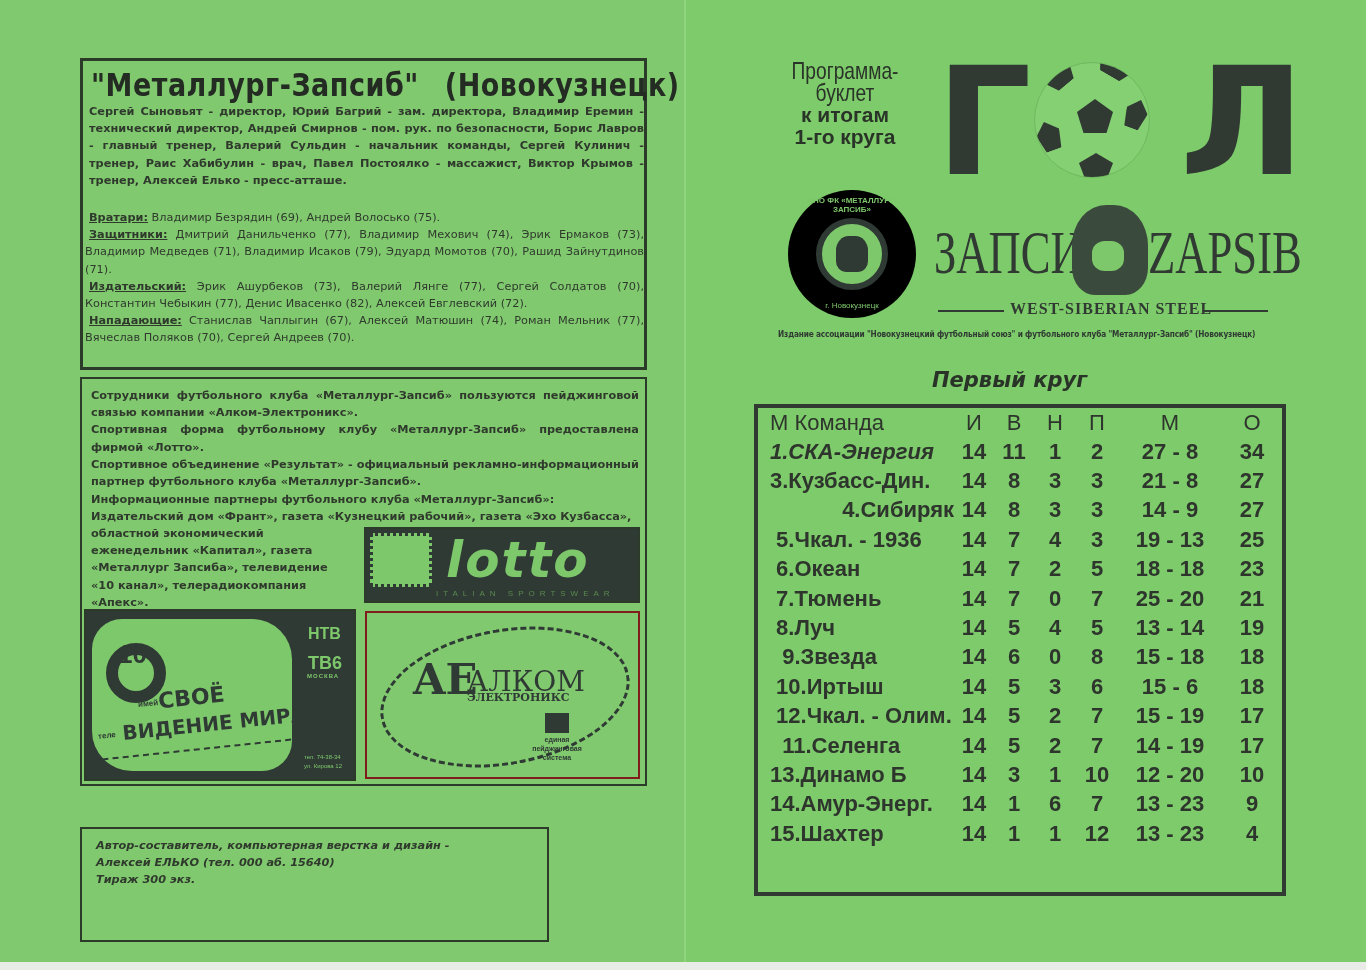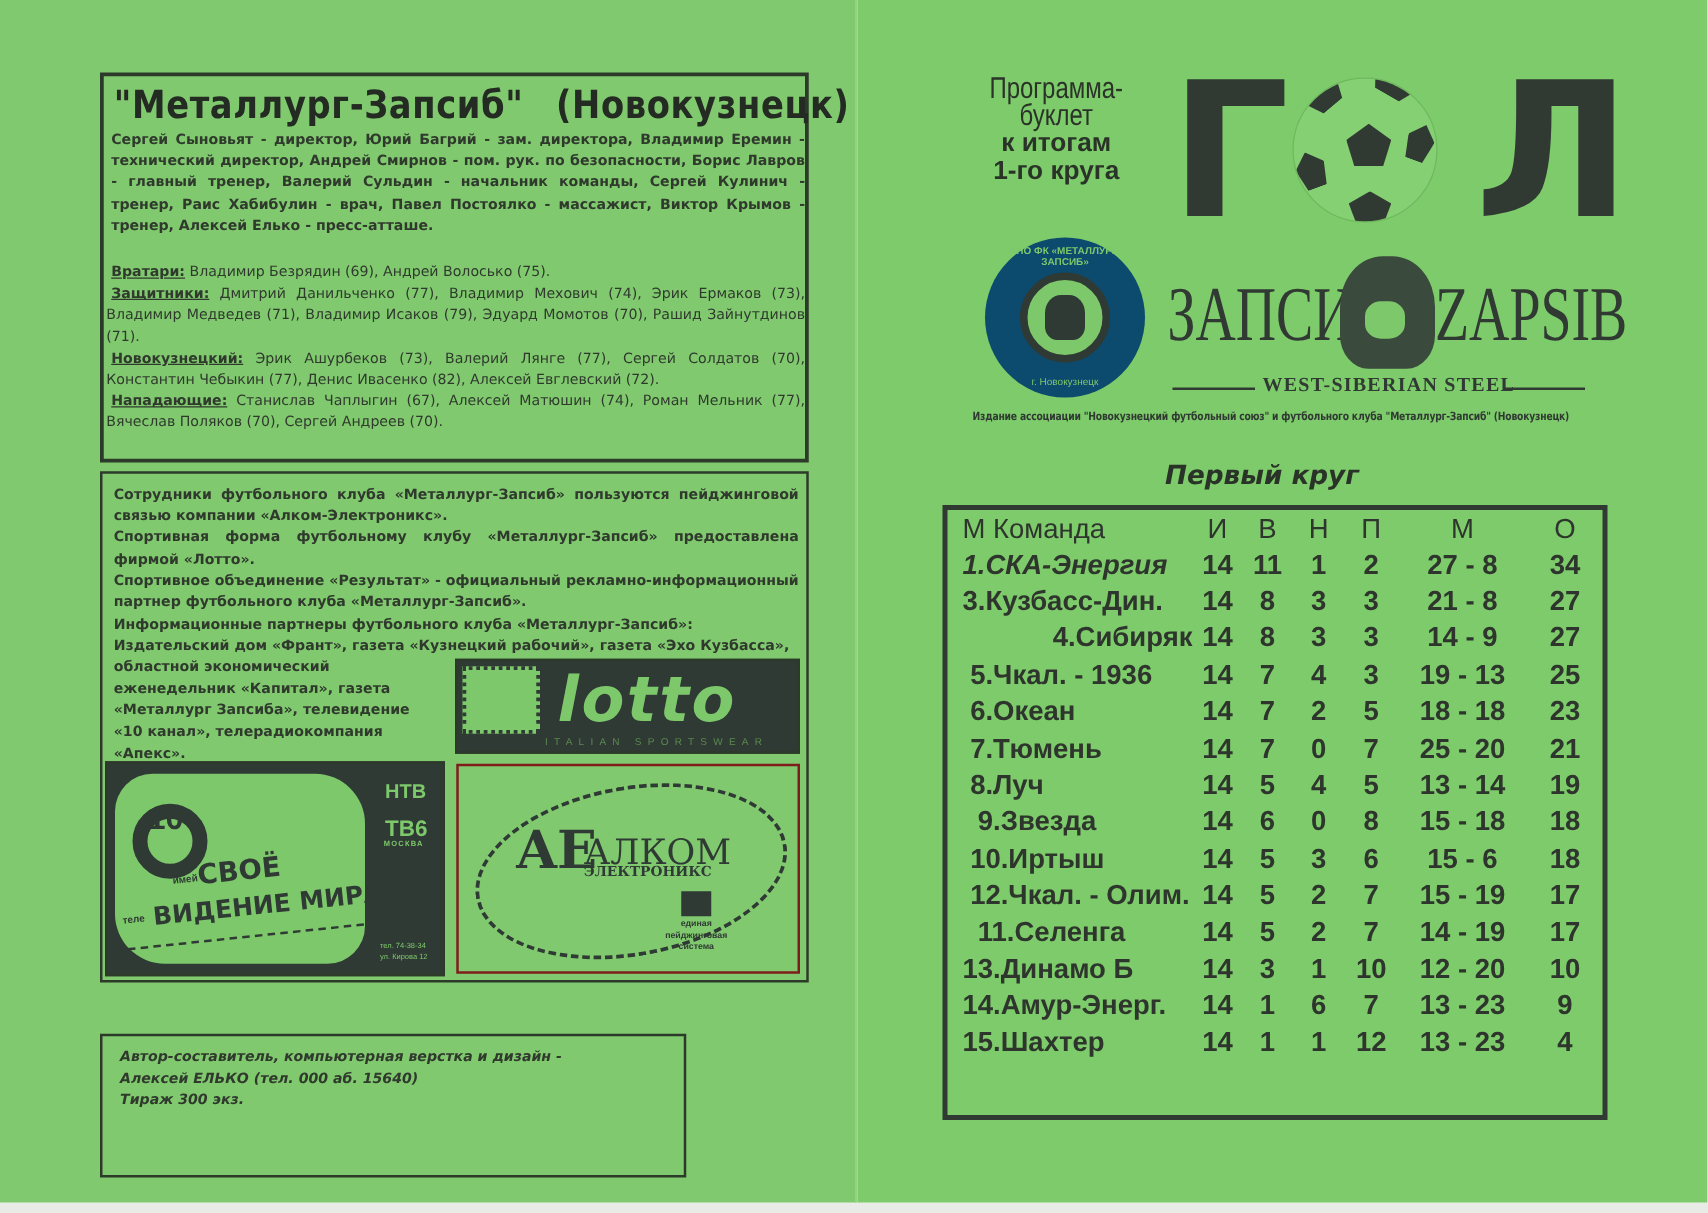--- a/index.html
+++ b/index.html
@@ -80,21 +80,21 @@
       position: absolute; left: 770px; top: 60px; width: 150px; text-align: center;
       font-family: "Liberation Sans", sans-serif; color: #2a3328; line-height: 22px;
     }
     .promo .l1, .promo .l2 { font-size: 24px; transform: scaleX(0.8); display: block; }
     .promo .l3, .promo .l4 { font-size: 21px; font-weight: bold; display: block; }
     .gol-g { position: absolute; left: 936px; top: 57px; font-family: "DejaVu Sans", sans-serif; font-weight: bold; font-size: 150px; line-height: 130px; color: #303a33; }
     .gol-ball { position: absolute; left: 1034px; top: 62px; width: 116px; height: 116px; border-radius: 50%; background: #86d074; border: 1px solid #6fb85e; overflow: hidden; }
     .ball-pent { position: absolute; background: #303a33; clip-path: polygon(50% 0%, 100% 38%, 82% 100%, 18% 100%, 0% 38%); }
     .gol-l { position: absolute; left: 1180px; top: 57px; font-family: "DejaVu Sans", sans-serif; font-weight: bold; font-size: 150px; line-height: 130px; color: #303a33; }
 
-    .club-emblem { position: absolute; left: 788px; top: 190px; width: 128px; height: 128px; border-radius: 50%; background: #0c4a6e; }
+    .club-emblem { position: absolute; left: 788px; top: 190px; width: 128px; height: 128px; border-radius: 50%; background: #000000; }
     .emblem-inner { position: absolute; left: 28px; top: 28px; width: 72px; height: 72px; border-radius: 50%; background: #7ec86c; border: 6px solid #2f3a34; }
     .emblem-bear { position: absolute; left: 14px; top: 12px; width: 32px; height: 36px; background: #2f3a34; border-radius: 40% 40% 30% 30%; }
     .emblem-text { position: absolute; left: 8px; top: 6px; width: 112px; text-align: center; font-size: 8px; color: #7ec86c; font-weight: bold; }
     .emblem-city { position: absolute; left: 20px; bottom: 8px; width: 88px; text-align: center; font-size: 8px; color: #7ec86c; }
 
     .zapsib-left { position: absolute; left: 934px; top: 212px; font-family: "Liberation Serif", serif; font-size: 62px; line-height: 80px; color: #303a33; transform: scaleX(0.72); transform-origin: left; }
     .zapsib-bear { position: absolute; left: 1072px; top: 205px; width: 76px; height: 90px; background: #3a4a3c; border-radius: 45% 45% 30% 30%; }
     .zapsib-bear-face { position: absolute; left: 20px; top: 36px; width: 32px; height: 30px; background: #7ec86c; border-radius: 40%; }
     .zapsib-right { position: absolute; left: 1148px; top: 212px; font-family: "Liberation Serif", serif; font-size: 62px; line-height: 80px; color: #303a33; transform: scaleX(0.72); transform-origin: left; }
     .ws-line { position: absolute; top: 310px; height: 2px; background: #303a33; }
@@ -120,21 +120,21 @@
 <div class="fold"></div>
 
 <div class="box box-club">
   <div class="club-title">
     <span>"Металлург-Запсиб"</span><span class="city">(Новокузнецк)</span>
   </div>
   <div class="txt staff">Сергей Сыновьят - директор, Юрий Багрий - зам. директора, Владимир Еремин - технический директор, Андрей Смирнов - пом. рук. по безопасности, Борис Лавров - главный тренер, Валерий Сульдин - начальник команды, Сергей Кулинич - тренер, Раис Хабибулин - врач, Павел Постоялко - массажист, Виктор Крымов - тренер, Алексей Елько - пресс-атташе.</div>
   <div class="txt roster">
     <p><span class="role">Вратари:</span><span> Владимир Безрядин (69), Андрей Волосько (75).</span></p>
     <p><span class="role">Защитники:</span><span> Дмитрий Данильченко (77), Владимир Мехович (74), Эрик Ермаков (73), Владимир Медведев (71), Владимир Исаков (79), Эдуард Момотов (70), Рашид Зайнутдинов (71).</span></p>
-    <p><span class="role">Новокузнецкий:</span><span> Эрик Ашурбеков (73), Валерий Лянге (77), Сергей Солдатов (70), Константин Чебыкин (77), Денис Ивасенко (82), Алексей Евглевский (72).</span></p>
+    <p><span class="role">Издательский:</span><span> Эрик Ашурбеков (73), Валерий Лянге (77), Сергей Солдатов (70), Константин Чебыкин (77), Денис Ивасенко (82), Алексей Евглевский (72).</span></p>
     <p><span class="role">Нападающие:</span><span> Станислав Чаплыгин (67), Алексей Матюшин (74), Роман Мельник (77), Вячеслав Поляков (70), Сергей Андреев (70).</span></p>
   </div>
 </div>
 
 <div class="box box-sponsors">
   <div class="txt sponsors-text">
     <p>Сотрудники футбольного клуба «Металлург-Запсиб» пользуются пейджинговой связью компании «Алком-Электроникс».</p>
     <p>Спортивная форма футбольному клубу «Металлург-Запсиб» предоставлена фирмой «Лотто».</p>
     <p>Спортивное объединение «Результат» - официальный рекламно-информационный партнер футбольного клуба «Металлург-Запсиб».</p>
   </div>

